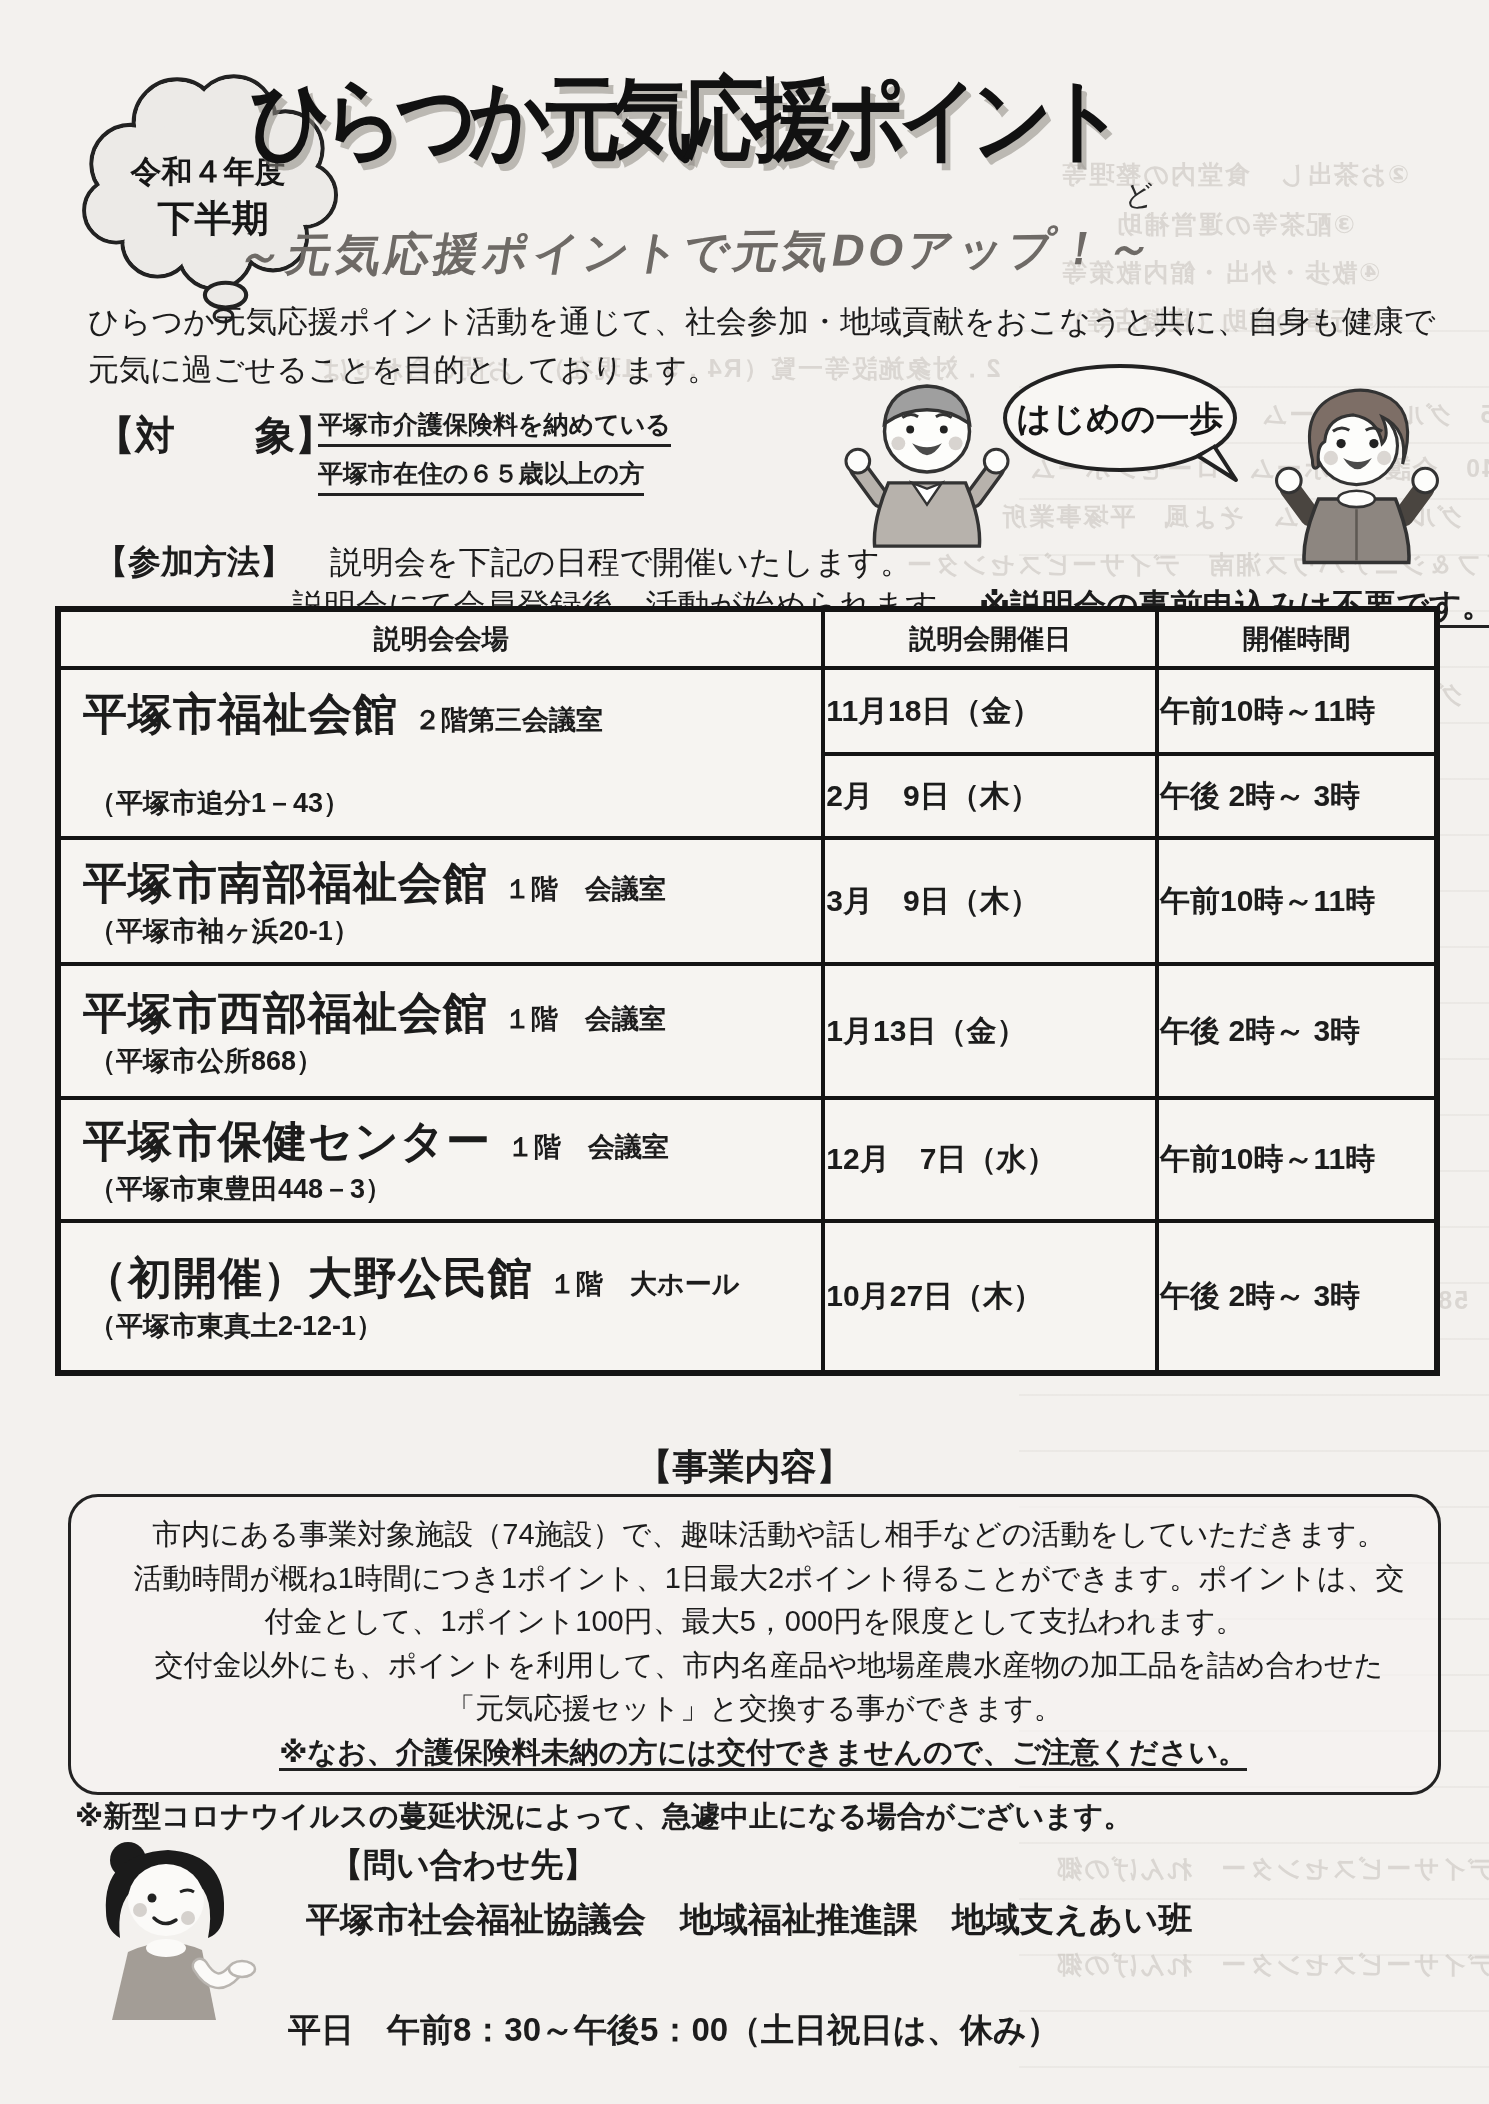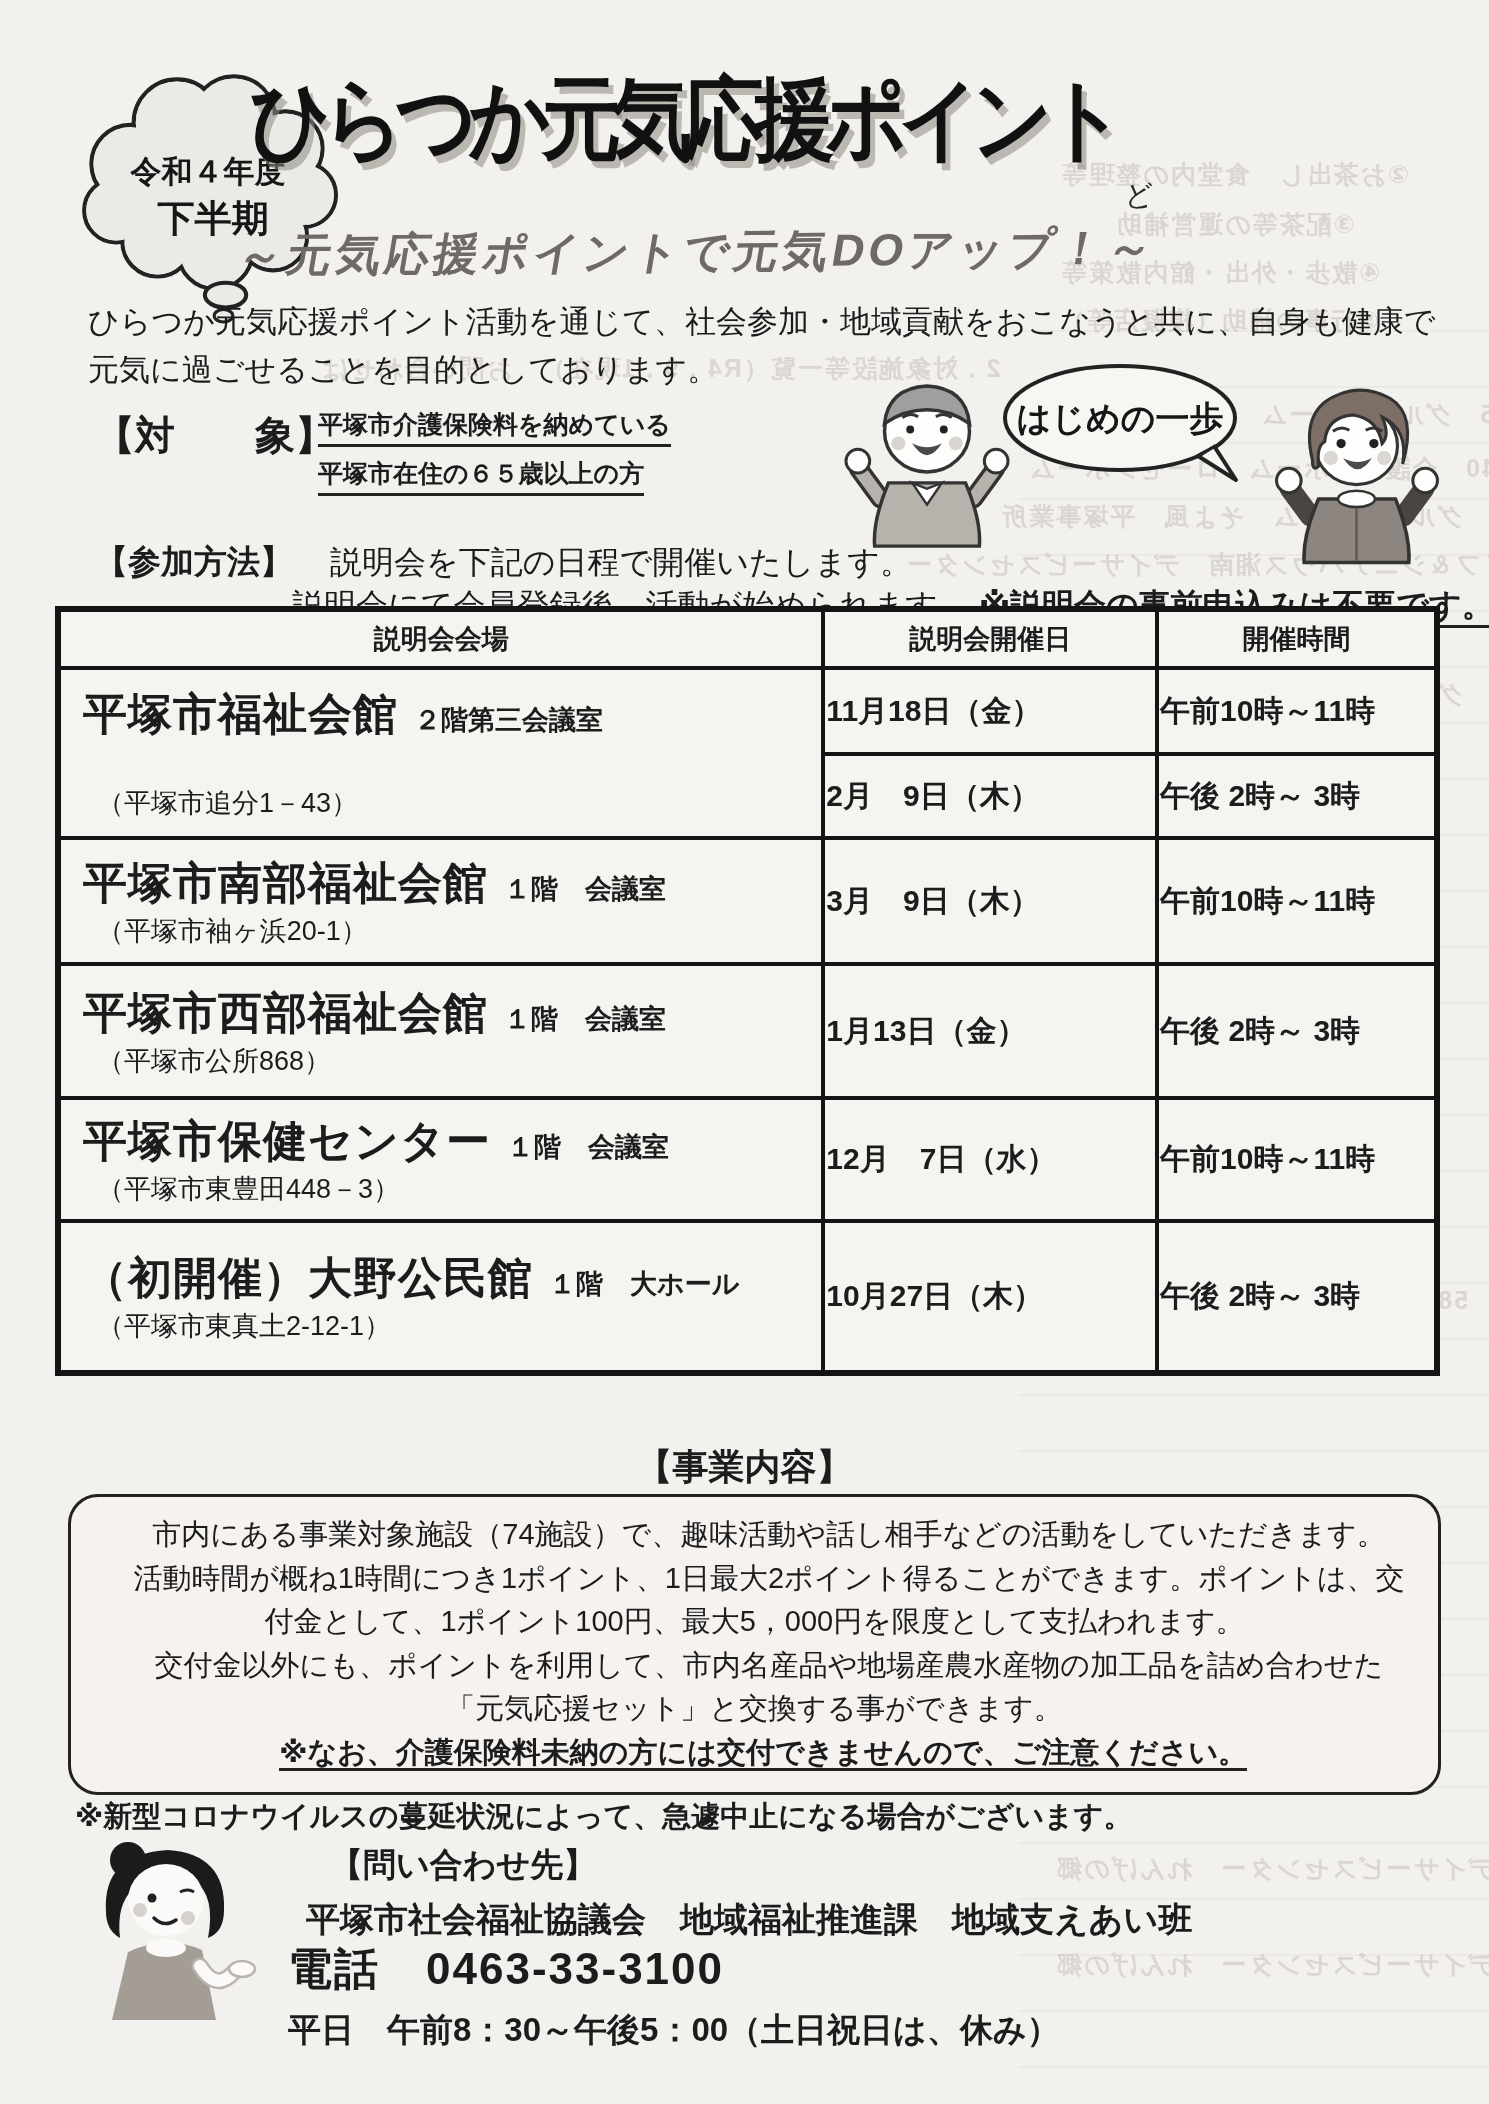--- a/index.html
+++ b/index.html
@@ -45,21 +45,21 @@
   .sched,.sched th,.sched td{border:4px solid #141414;}
   .sched{border-width:6px;}
   .sched th{font-size:27px;font-weight:700;height:52px;}
   .sched td.c{font-size:30px;font-weight:600;white-space:nowrap;}
   .vcell{vertical-align:middle;padding:12px 8px 12px 22px;}
   .vflex{display:flex;flex-direction:column;justify-content:space-between;height:100%;}
   .vflex.center{justify-content:center;gap:0;}
   .vline{white-space:nowrap;}
   .vname{font-size:44px;font-weight:800;letter-spacing:1px;}
   .vroom{font-size:27px;font-weight:700;margin-left:16px;}
-  .vaddr{font-size:27px;font-weight:400;margin-left:14px;}
+  .vaddr{font-size:27px;font-weight:700;margin-left:6px;}
   
   .biz-head{position:absolute;left:0;top:1443px;width:100%;text-align:center;font-size:36px;font-weight:800;}
   .biz-box{position:absolute;left:68px;top:1494px;width:1315px;border:3px solid #222;border-radius:30px;
     padding:16px 26px 18px 26px;font-size:29px;line-height:1.5;font-weight:500;background:rgba(246,244,241,.6);}
   .biz-box p{margin:0;text-indent:1em;text-align:center;}
   .biz-box p.warn{text-indent:.6em;}
   .biz-box p.warn span{font-weight:800;border-bottom:3px solid #222;padding-bottom:0;}
   .covid{position:absolute;left:75px;top:1797px;font-size:29px;font-weight:800;white-space:nowrap;}
   
   .c-head{position:absolute;left:330px;top:1843px;font-size:33px;font-weight:800;white-space:nowrap;}
@@ -263,21 +263,20 @@
   <div class="biz-box">
     <p>市内にある事業対象施設（74施設）で、趣味活動や話し相手などの活動をしていただきます。</p>
     <p>活動時間が概ね1時間につき1ポイント、1日最大2ポイント得ることができます。ポイントは、交付金として、1ポイント100円、最大5，000円を限度として支払われます。</p>
     <p>交付金以外にも、ポイントを利用して、市内名産品や地場産農水産物の加工品を詰め合わせた「元気応援セット」と交換する事ができます。</p>
     <p class="warn"><span>※なお、介護保険料未納の方には交付できませんので、ご注意ください。</span></p>
   </div>
   <div class="covid">※新型コロナウイルスの蔓延状況によって、急遽中止になる場合がございます。</div>
 
   <div class="c-head">【問い合わせ先】</div>
   <div class="c-org">平塚市社会福祉協議会　地域福祉推進課　地域支えあい班</div>
-  <div class="c-phone">電話　0463-33-3100</div>
   <div class="c-hours">平日　午前8：30～午後5：00（土日祝日は、休み）</div>
 
   <svg class="helper" viewBox="0 0 190 212">
     <circle cx="52" cy="26" r="18" fill="#1b1b1b"></circle>
     <path d="M30,78 Q26,20 92,16 Q150,20 148,76 Q148,98 132,104 Q140,62 118,46 Q82,28 58,54 Q40,70 44,104 Q30,96 30,78 Z" fill="#1b1b1b"></path>
     <ellipse cx="90" cy="66" rx="38" ry="36" fill="#fbfaf8"></ellipse>
     <circle cx="76" cy="64" r="4.5" fill="#222"></circle>
     <path d="M104,58 Q112,54 118,58" fill="none" stroke="#222" stroke-width="3"></path>
     <circle cx="64" cy="76" r="7" fill="#d5d1cd"></circle>
       <circle cx="112" cy="84" r="7" fill="#d5d1cd"></circle>

